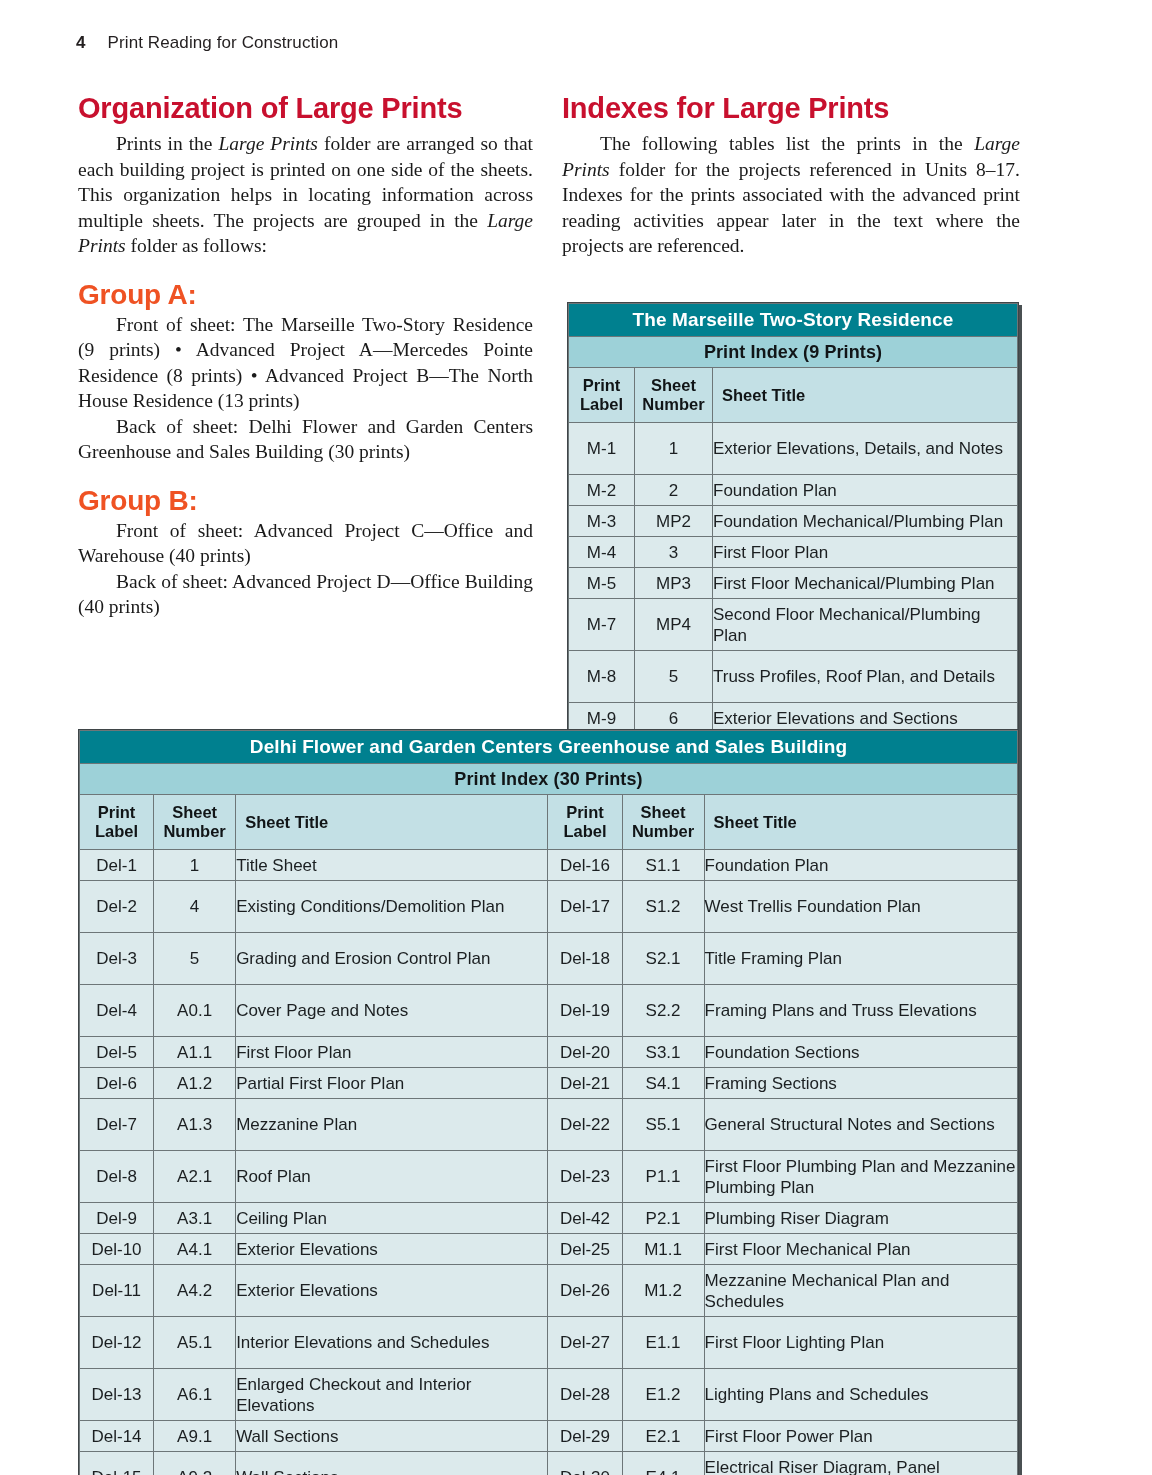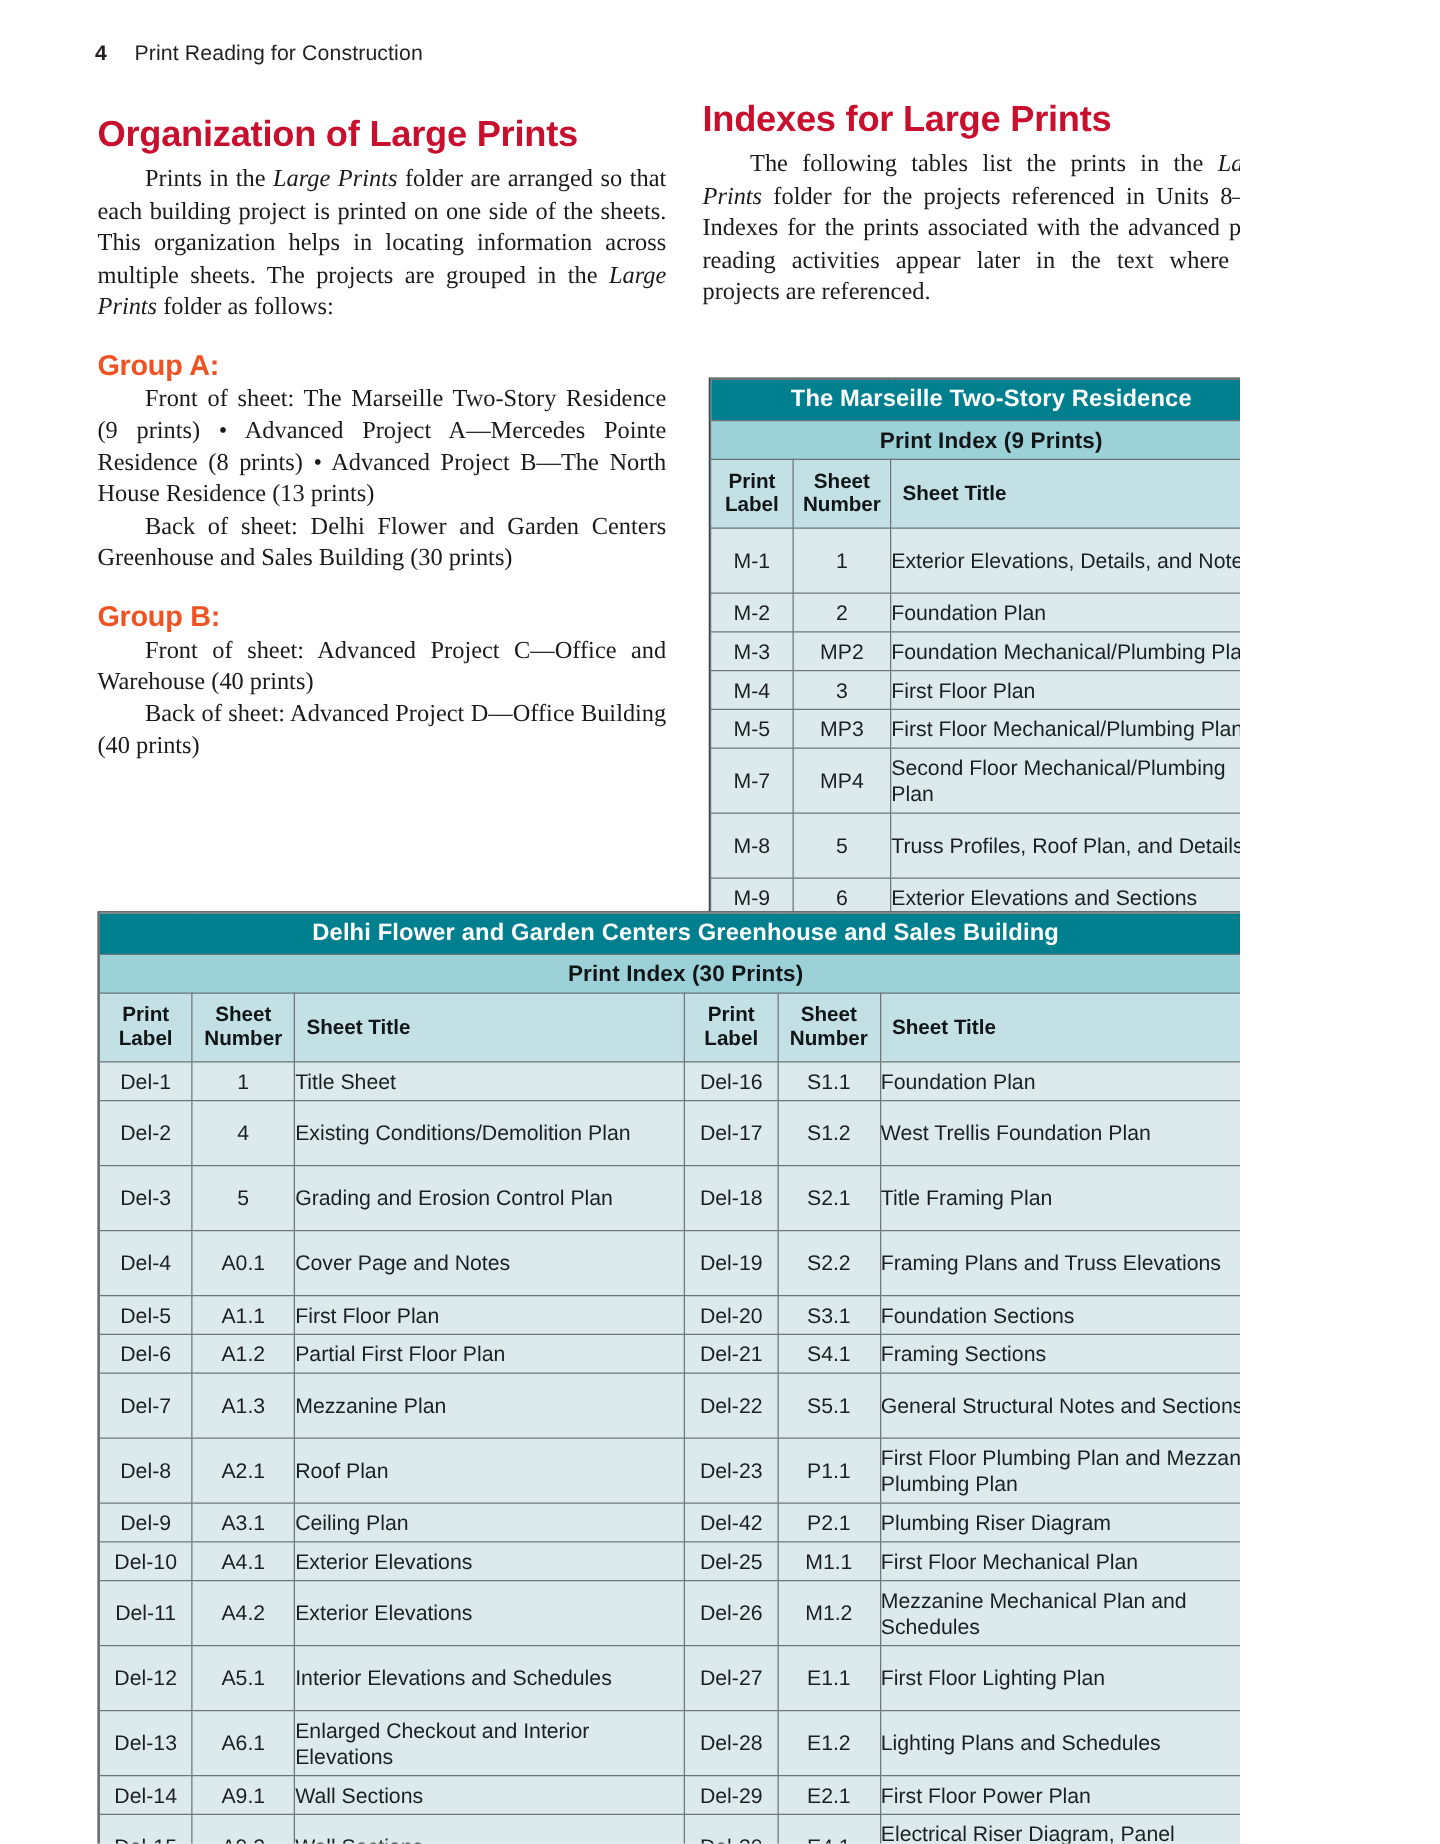--- a/index.html
+++ b/index.html
@@ -7,20 +7,21 @@
     padding: 0;
     background: #ffffff;
   }
   .page {
     position: relative;
     width: 992px;
     height: 1475px;
     background: #ffffff;
     font-family: "Liberation Serif", "DejaVu Serif", serif;
     overflow: hidden;
+    padding-left: 32px;
   }
 
   
   .running-head {
     position: absolute;
     left: 76px;
     top: 33px;
     font-family: "Liberation Sans", sans-serif;
     font-size: 17px;
     color: #231f20;
@@ -34,37 +35,37 @@
   
   .col-left {
     position: absolute;
     left: 78px;
     top: 92px;
     width: 455px;
   }
   .col-right {
     position: absolute;
     left: 562px;
-    top: 80px;
+    top: 92px;
     width: 458px;
   }
 
   h1.section-head {
     margin: 0 0 6px 0;
     font-family: "Liberation Sans", sans-serif;
     font-size: 29px;
     font-weight: bold;
     color: #c8102e;
     letter-spacing: -0.2px;
     line-height: 1.15;
   }
   h2.group-head {
     margin: 20px 0 1px 0;
     font-family: "Liberation Sans", sans-serif;
-    font-size: 23px;
+    font-size: 28px;
     font-weight: bold;
     color: #ef5223;
     letter-spacing: -0.2px;
   }
   p.body {
     margin: 0;
     font-size: 19.5px;
     line-height: 25.5px;
     color: #1a1a1a;
     text-align: justify;

